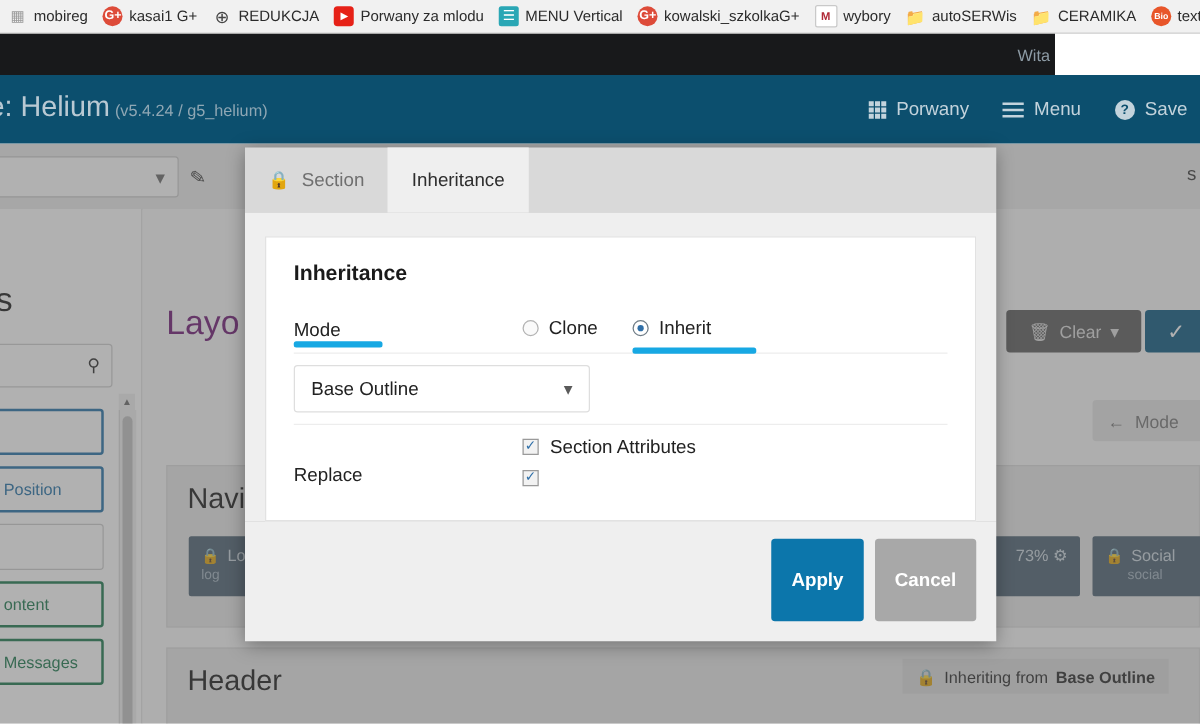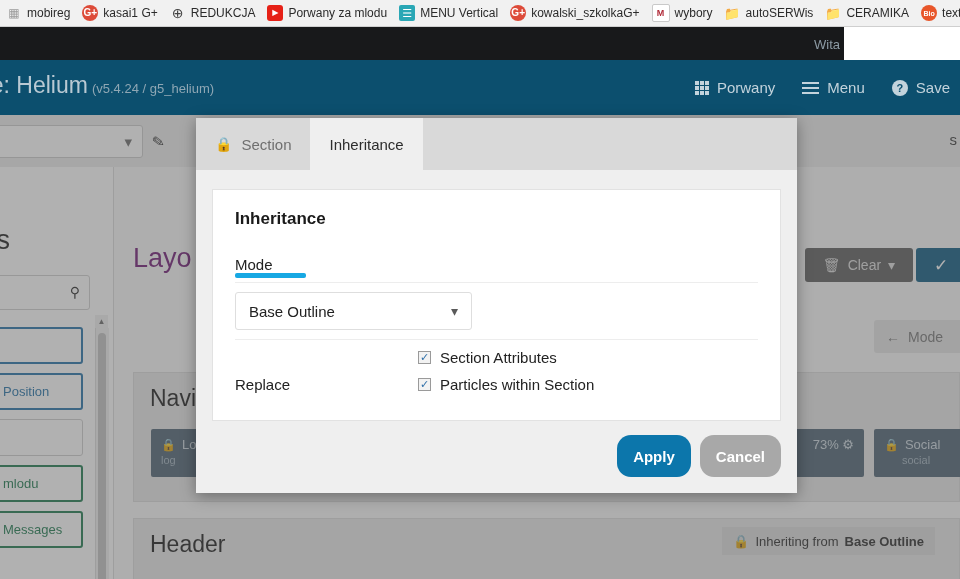--- a/index.html
+++ b/index.html
@@ -473,22 +473,22 @@
   }
   .modal-footer {
     background: #efefef;
     padding: 14px 16px 16px 16px;
     display: flex;
     justify-content: flex-end;
     gap: 9px;
   }
   .mbtn {
     height: 34px;
-    padding: 4px 16px;
-    border-radius: 14px;
+    padding: 16px 16px;
+    border-radius: 3px;
     font-size: 15px;
     font-weight: bold;
     color: #fff;
     display: flex; align-items: center; justify-content: center;
     white-space: nowrap;
   }
   .mbtn.primary { background: #0c76ab; }
   .mbtn.neutral { background: #a8a8a8; }
 </style>
 </head>
@@ -601,21 +601,21 @@
       <div class="chip chip-blue" style="top:160px">
         <span></span>
       </div>
       <div class="chip chip-blue" style="top:206px">
         <span>Position</span>
       </div>
       <div class="chip chip-gray" style="top:252px">
         <span></span>
       </div>
       <div class="chip chip-green" style="top:298px">
-        <span>mlodu</span>
+        <span>ontent</span>
       </div>
       <div class="chip chip-green" style="top:344px">
         <span>Messages</span>
       </div>
     </div>
 
     <div class="scroll-arrow">▲</div>
     <div class="scrollbar-track"></div>
     <div class="scrollbar-thumb"></div>
 
@@ -676,41 +676,52 @@
         <span>Inheritance</span>
       </div>
     </div>
 
     <div class="modal-body">
       <div class="panel">
         <div class="panel-title">Inheritance</div>
 
         <div class="frow">
           <div class="flabel hl">Mode</div>
+          <div class="fctrl">
+            <div class="radio-group">
+              <label class="radio-opt">
+                <span class="rdo"></span>
+                <span>Clone</span>
+              </label>
+              <label class="radio-opt sel">
+                <span class="rdo on"></span>
+                <span>Inherit</span>
+              </label>
+            </div>
+          </div>
         </div>
 
         <div class="frow">
           <div class="fctrl">
             <div class="select">
               <span>Base Outline</span>
               <span class="chev2">▾</span>
             </div>
           </div>
         </div>
 
         <div class="frow">
           <div class="flabel" style="padding-top:6px">Replace</div>
           <div class="fctrl">
             <label class="cb-row">
               <span class="cbx">✓</span>
               <span>Section Attributes</span>
             </label>
             <label class="cb-row">
               <span class="cbx">✓</span>
-              <span>Particles within Section</span>
             </label>
           </div>
         </div>
       </div>
     </div>
 
     <div class="modal-footer">
       <div class="mbtn primary">Apply</div>
       <div class="mbtn neutral">Cancel</div>
     </div>

